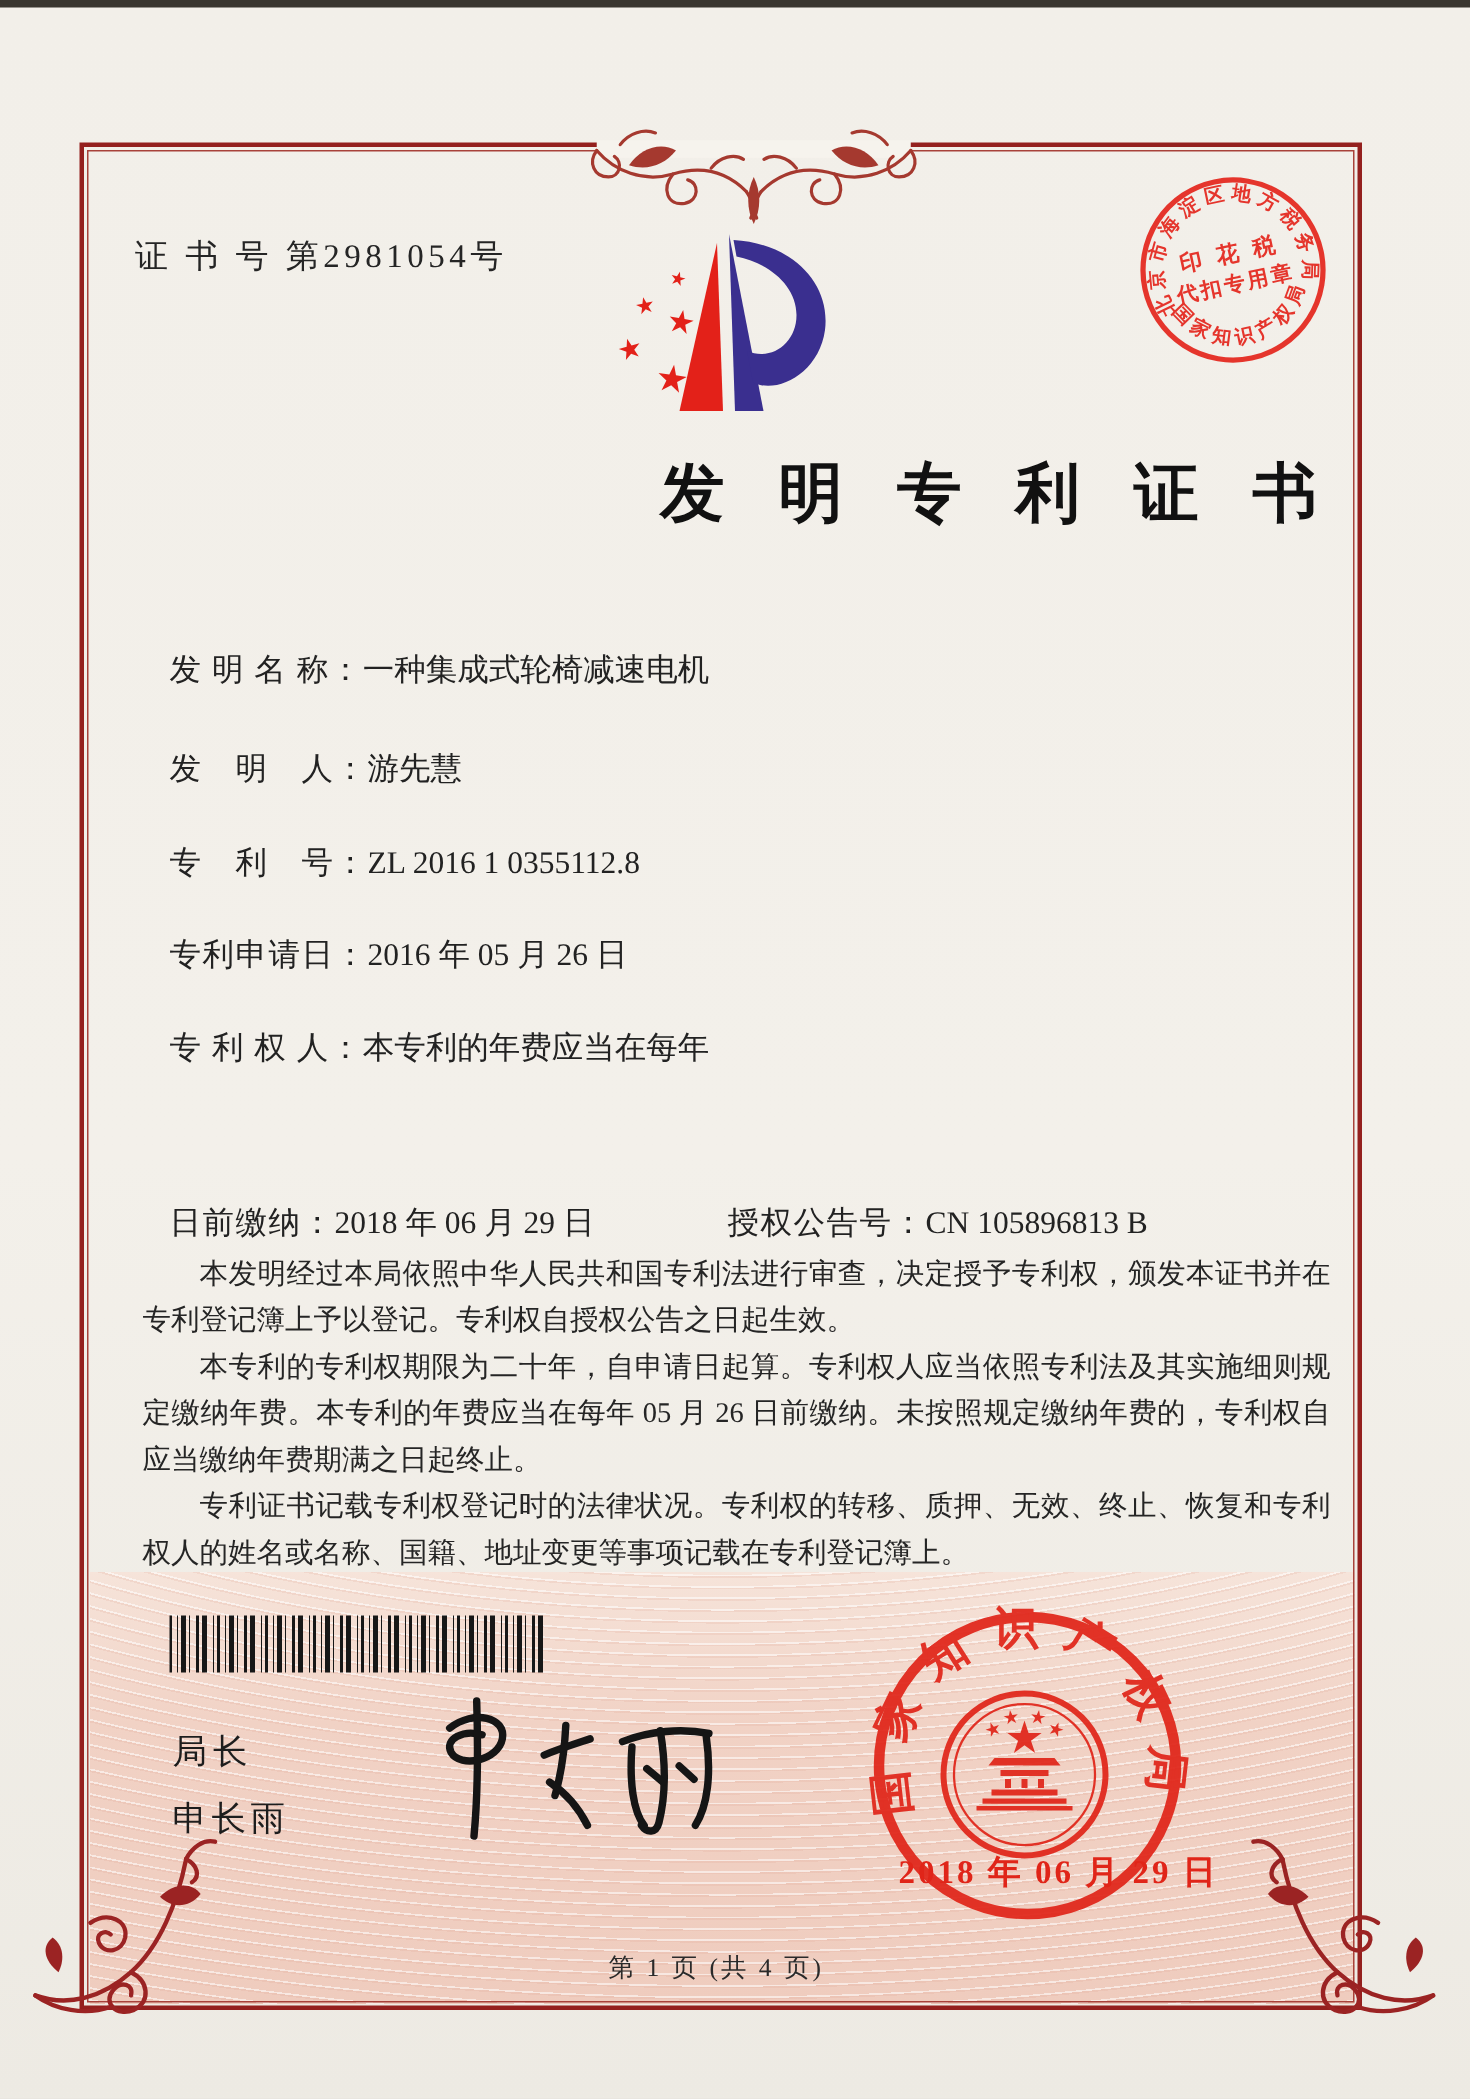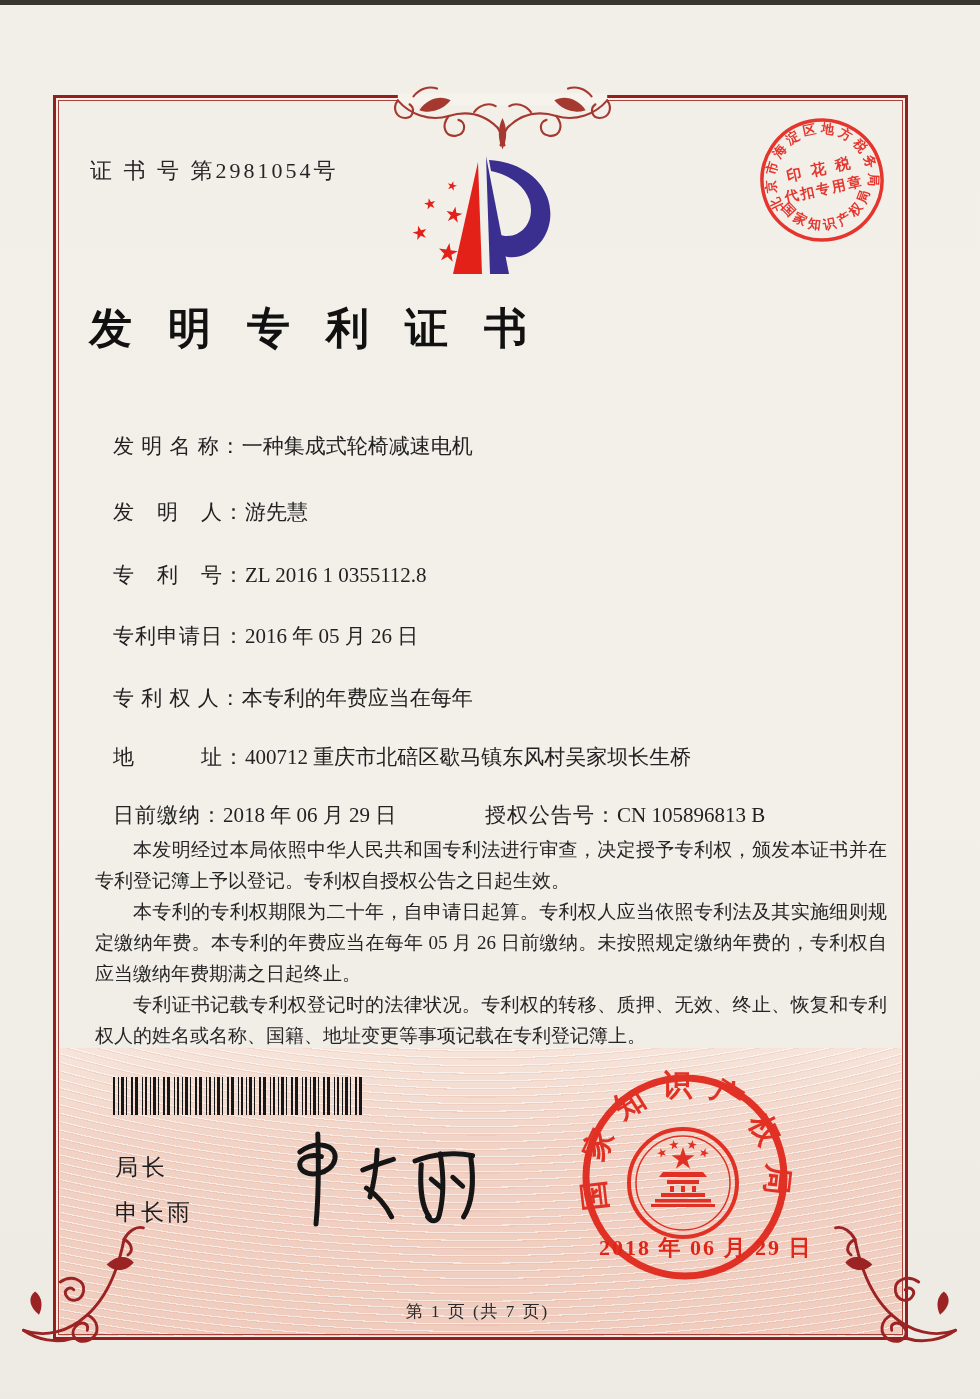--- a/index.html
+++ b/index.html
@@ -15,22 +15,22 @@
   .frame-inner{position:absolute;inset:2px;border:1px solid #a8423a;}
   .pink-band{
     left:60px;top:1048px;width:843px;height:1288px;height:288px;
     background:
       repeating-radial-gradient(1400px 760px at 50% -420px,
         rgba(255,255,255,0) 0 7px, rgba(255,255,255,.55) 7px 9px,
         rgba(222,160,142,.18) 9px 11px, rgba(255,255,255,0) 11px 14px),
       linear-gradient(180deg,#f6e4da 0%,#f1d2c5 35%,#efccbe 100%);
   }
   .cert-no{left:90px;top:156px;font-size:22px;letter-spacing:3px;color:#252525;}
-  .title{left:53px;top:300px;width:849px;text-align:left;font-size:43px;font-weight:bold;
-         letter-spacing:36px;text-indent:36px;color:#111;}
+  .title{left:53px;top:300px;width:849px;text-align:right;font-size:43px;font-weight:bold;
+         letter-spacing:36px;text-indent:36px;color:#111;padding-left:12px;}
   .row{left:113px;width:790px;font-size:21px;color:#222;white-space:nowrap;}
   .row .lab{letter-spacing:1px;}
   .row2-field{position:absolute;left:372px;top:0;white-space:nowrap;}
   .paras{left:95px;top:834px;width:792px;font-size:19px;line-height:31px;text-align:justify;color:#252525;}
   .paras p{margin:0;text-indent:2em;}
   .barcode{left:113px;top:1077px;width:252px;height:38px;
     background:repeating-linear-gradient(90deg,
       #171717 0 2px,transparent 2px 5px,#171717 5px 6px,transparent 6px 8px,
       #171717 8px 11px,transparent 11px 13px,#171717 13px 14px,transparent 14px 18px,
       #171717 18px 20px,transparent 20px 22px,#171717 22px 25px,transparent 25px 29px,
@@ -142,23 +142,20 @@
     <span class="lab">发　明　人：</span><span>游先慧</span>
   </div>
   <div class="abs row z4" style="top:561px">
     <span class="lab">专　利　号：</span><span>ZL 2016 1 0355112.8</span>
   </div>
   <div class="abs row z4" style="top:622px">
     <span class="lab">专利申请日：</span><span>2016 年 05 月 26 日</span>
   </div>
   <div class="abs row z4" style="top:684px">
     <span class="lab">专 利 权 人：</span><span>本专利的年费应当在每年</span>
-  </div>
-  <div class="abs row z4" style="top:743px">
-    <span class="lab">地　　　址：</span><span>400712 重庆市北碚区歇马镇东风村吴家坝长生桥</span>
   </div>
   <div class="abs row z4" style="top:801px">
     <span class="lab">日前缴纳：</span><span>2018 年 06 月 29 日</span>
     <span class="row2-field">
       <span class="lab">授权公告号：</span><span>CN 105896813 B</span>
     </span>
   </div>
 
   <div class="abs paras z4">
     <p>本发明经过本局依照中华人民共和国专利法进行审查，决定授予专利权，颁发本证书并在专利登记簿上予以登记。专利权自授权公告之日起生效。</p>
@@ -210,15 +207,15 @@
         <rect x="-2" y="3" width="4" height="6"></rect>
         <rect x="9" y="3" width="4" height="6"></rect>
         <rect x="-22" y="10" width="44" height="4"></rect>
         <rect x="-28" y="16" width="56" height="3.5"></rect>
         <rect x="-32" y="21" width="64" height="3"></rect>
       </g>
     </g>
   </svg>
   <div class="abs seal-date">2018 年 06 月 29 日</div>
 
-  <div class="abs footer z4">第 1 页 (共 7 页)</div>
+  <div class="abs footer z4">第 1 页 (共 4 页)</div>
 
 </div>
 
 </body></html>

